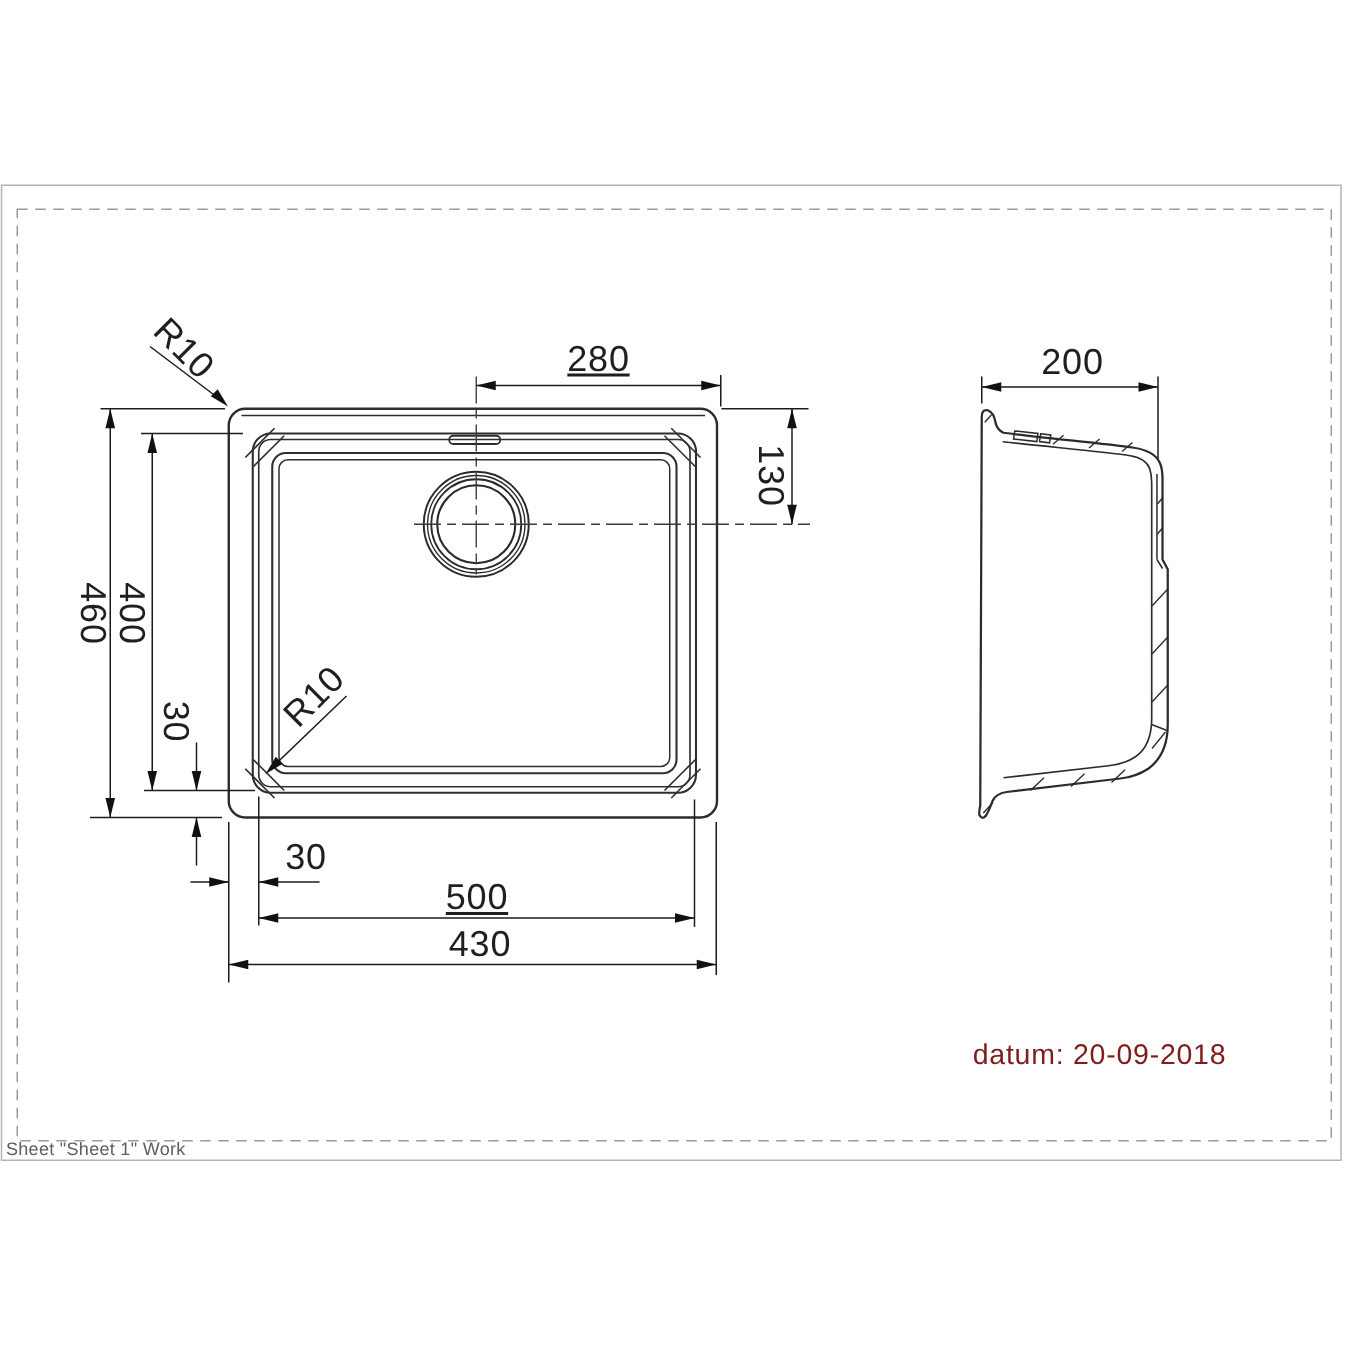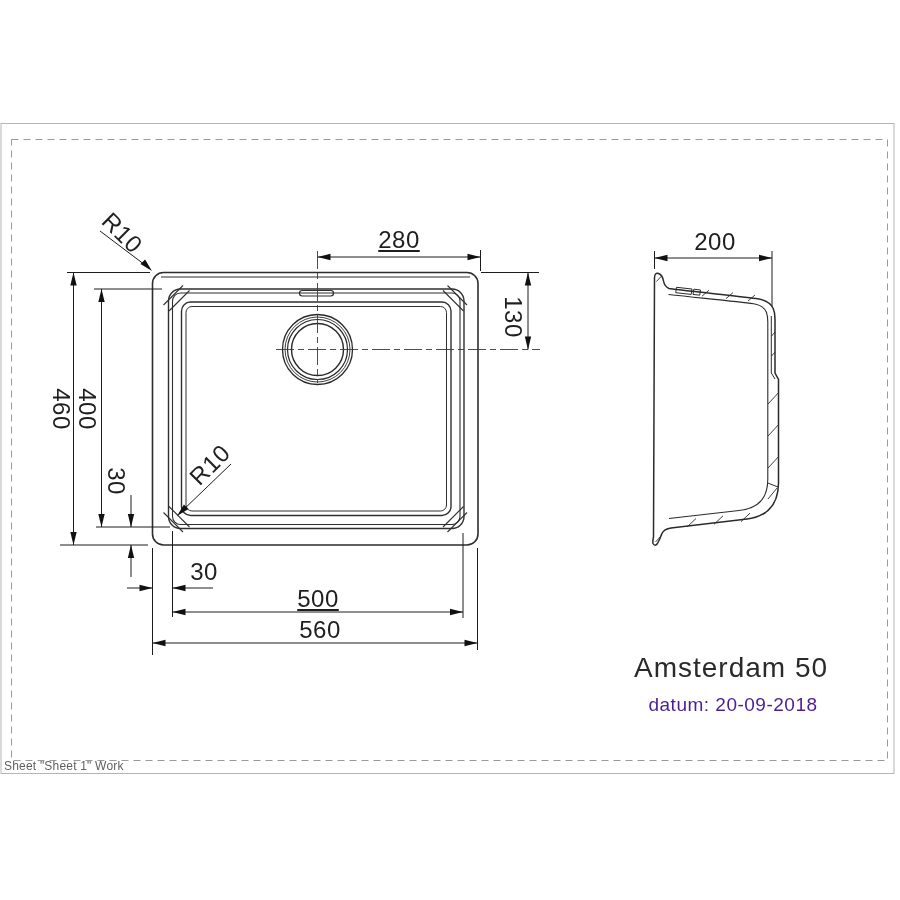--- a/index.html
+++ b/index.html
@@ -6,21 +6,21 @@
   .sheet{position:relative;width:900px;height:900px;background:#ffffff;overflow:hidden;
          font-family:"Liberation Sans", sans-serif;}
   svg{position:absolute;left:0;top:0;}
   .txt{position:absolute;color:#1f1f1f;white-space:nowrap;
        transform:translate(-50%,-50%);line-height:1;}
   .dim{font-size:24px;letter-spacing:0.5px;}
   .rot90{transform:translate(-50%,-50%) rotate(90deg);}
   .rot45{transform:translate(-50%,-50%) rotate(45deg);}
   .rotm45{transform:translate(-50%,-50%) rotate(-45deg);}
   .title{font-size:28px;color:#2a2a2a;letter-spacing:1px;}
-  .datum{font-size:19px;color:#4c1d95;letter-spacing:0.5px;}
+  .datum{font-size:19px;color:#7f1d1d;letter-spacing:0.5px;}
   .sheetlbl{font-size:12px;color:#5f5f5f;transform:translate(0,-50%);letter-spacing:0.2px;}
 </style>
 </head>
 <body>
 
 <div class="sheet">
 
 <svg width="900" height="900" viewBox="0 0 900 900">
 
   <g fill="none" stroke="#b5b5b5" stroke-width="1">
@@ -182,22 +182,21 @@
   </g>
 </svg>
 
 <div class="txt dim rot90" style="left:61px;  top:409px;">460</div>
 <div class="txt dim rot90" style="left:87px;  top:409px;">400</div>
 <div class="txt dim rot90" style="left:116px; top:481px;">30</div>
 <div class="txt dim rot90" style="left:513px; top:317px;">130</div>
 <div class="txt dim" style="left:399px; top:240px;text-decoration:underline;">280</div>
 <div class="txt dim" style="left:204px; top:572px;">30</div>
 <div class="txt dim" style="left:318px; top:599px;text-decoration:underline;">500</div>
-<div class="txt dim" style="left:320px; top:630px;">560</div>
+<div class="txt dim" style="left:320px; top:630px;">430</div>
 <div class="txt dim" style="left:715px; top:242px;">200</div>
 <div class="txt dim rot45" style="left:122px; top:233px;">R10</div>
 <div class="txt dim rotm45" style="left:210px; top:465px;">R10</div>
 
-<div class="txt title" style="left:731px; top:668px;">Amsterdam 50</div>
 <div class="txt datum" style="left:733px; top:704px;">datum: 20-09-2018</div>
 <div class="sheetlbl" style="position:absolute;left:4px;top:766px;">Sheet "Sheet 1" Work</div>
 
 </div>
 
 </body></html>

